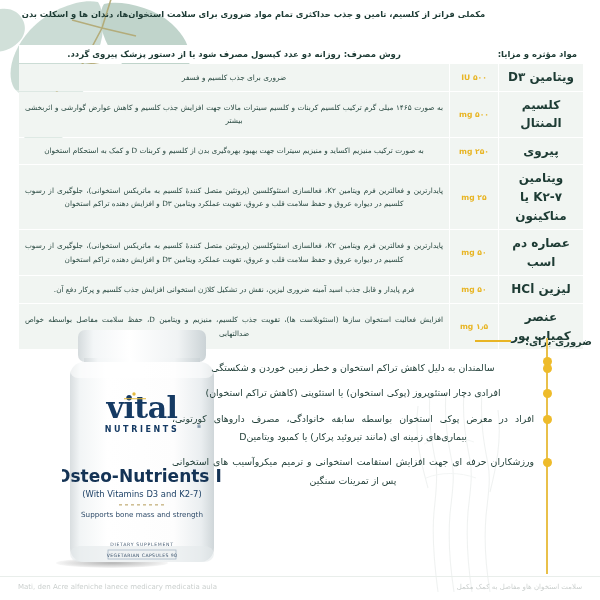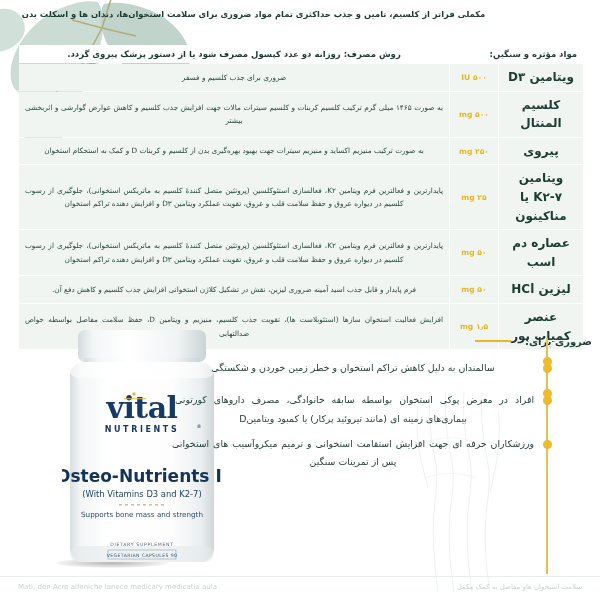--- a/index.html
+++ b/index.html
@@ -249,21 +249,21 @@
   </g>
 </svg>
 
 <div style="position:absolute; left:0; top:2px; width:507px; z-index:3; text-align:center; padding:0 12px;">
   <span style="font-size:8.4px; color:#1d3b34; font-weight:600; line-height:1.6;">مکملی فراتر از کلسیم، تامین و جذب حداکثری تمام مواد ضروری برای سلامت استخوان‌ها، دندان ها و اسکلت بدن</span>
 </div>
 
 <table id="ingredients-table">
   <thead>
     <tr>
-      <th class="col-name hdr">مواد مؤثره و سنگین:</th>
+      <th class="col-name hdr">مواد مؤثره و مزایا:</th>
       <th class="col-dose hdr-blank"></th>
       <th class="col-desc hdr-desc">روش مصرف: روزانه دو عدد کپسول مصرف شود یا از دستور پزشک پیروی گردد.</th>
     </tr>
   </thead>
   <tbody>
     <tr>
       <td class="ing-name">ویتامین D۳</td>
       <td class="ing-dose">۵۰۰ IU</td>
       <td class="ing-desc">ضروری برای جذب کلسیم و فسفر</td>
     </tr>
@@ -283,21 +283,21 @@
       <td class="ing-desc">پایدارترین و فعالترین فرم ویتامین K۲، فعالسازی استئوکلسین (پروتئین متصل کنندهٔ کلسیم به ماتریکس استخوانی)، جلوگیری از رسوب کلسیم در دیواره عروق و حفظ سلامت قلب و عروق، تقویت عملکرد ویتامین D۳ و افزایش دهنده تراکم استخوان</td>
     </tr>
     <tr>
       <td class="ing-name">عصاره دم اسب</td>
       <td class="ing-dose">۵۰ mg</td>
       <td class="ing-desc">پایدارترین و فعالترین فرم ویتامین K۲، فعالسازی استئوکلسین (پروتئین متصل کنندهٔ کلسیم به ماتریکس استخوانی)، جلوگیری از رسوب کلسیم در دیواره عروق و حفظ سلامت قلب و عروق، تقویت عملکرد ویتامین D۳ و افزایش دهنده تراکم استخوان</td>
     </tr>
     <tr>
       <td class="ing-name">لیزین HCl</td>
       <td class="ing-dose">۵۰ mg</td>
-      <td class="ing-desc">فرم پایدار و قابل جذب اسید آمینه ضروری لیزین، نقش در تشکیل کلاژن استخوانی افزایش جذب کلسیم و کاهش دفع آن.</td>
+      <td class="ing-desc">فرم پایدار و قابل جذب اسید آمینه ضروری لیزین، نقش در تشکیل کلاژن استخوانی افزایش جذب کلسیم و پرکار دفع آن.</td>
     </tr>
     <tr>
       <td class="ing-name">عنصر کمیاب بور</td>
       <td class="ing-dose">۱٫۵ mg</td>
       <td class="ing-desc">افزایش فعالیت استخوان سازها (استئوبلاست ها)، تقویت جذب کلسیم، منیزیم و ویتامین D، حفظ سلامت مفاصل بواسطه خواص ضدالتهابی</td>
     </tr>
   </tbody>
 </table>
 
 <svg id="skeleton-watermark" viewBox="0 0 150 200">
@@ -391,20 +391,21 @@
 
     <div class="nf-item">
       <span class="nf-dot"></span>
     </div>
     <div class="nf-item">
       <span class="nf-dot"></span>
       <span class="nf-text">سالمندان به دلیل کاهش تراکم استخوان و خطر زمین خوردن و شکستگی</span>
     </div>
     <div class="nf-item">
       <span class="nf-dot"></span>
+      <span class="nf-text">افرادی دچار استئوپروز (پوکی استخوان) یا استئوپنی (کاهش تراکم استخوان)</span>
     </div>
     <div class="nf-item">
       <span class="nf-dot"></span>
       <span class="nf-text">افراد در معرض پوکی استخوان بواسطه سابقه خانوادگی، مصرف داروهای کورتونی، بیماری‌های زمینه ای (مانند تیروئید پرکار) یا کمبود ویتامینD</span>
     </div>
     <div class="nf-item">
       <span class="nf-dot"></span>
       <span class="nf-text">ورزشکاران حرفه ای جهت افزایش استقامت استخوانی و ترمیم میکروآسیب های استخوانی پس از تمرینات سنگین</span>
     </div>
   </div>

